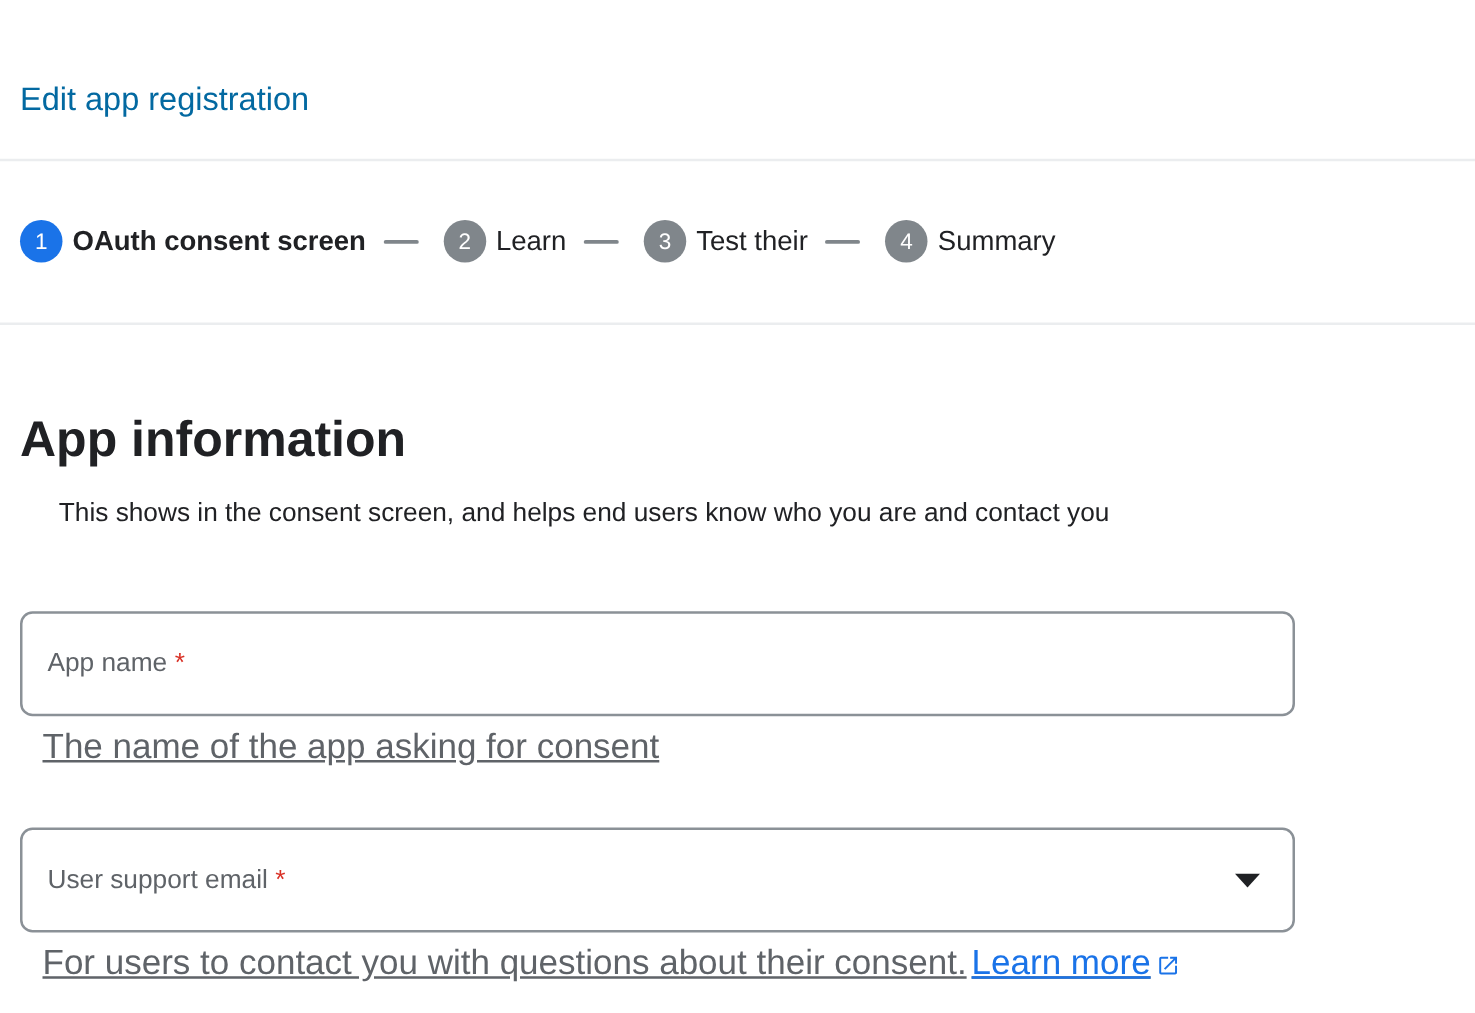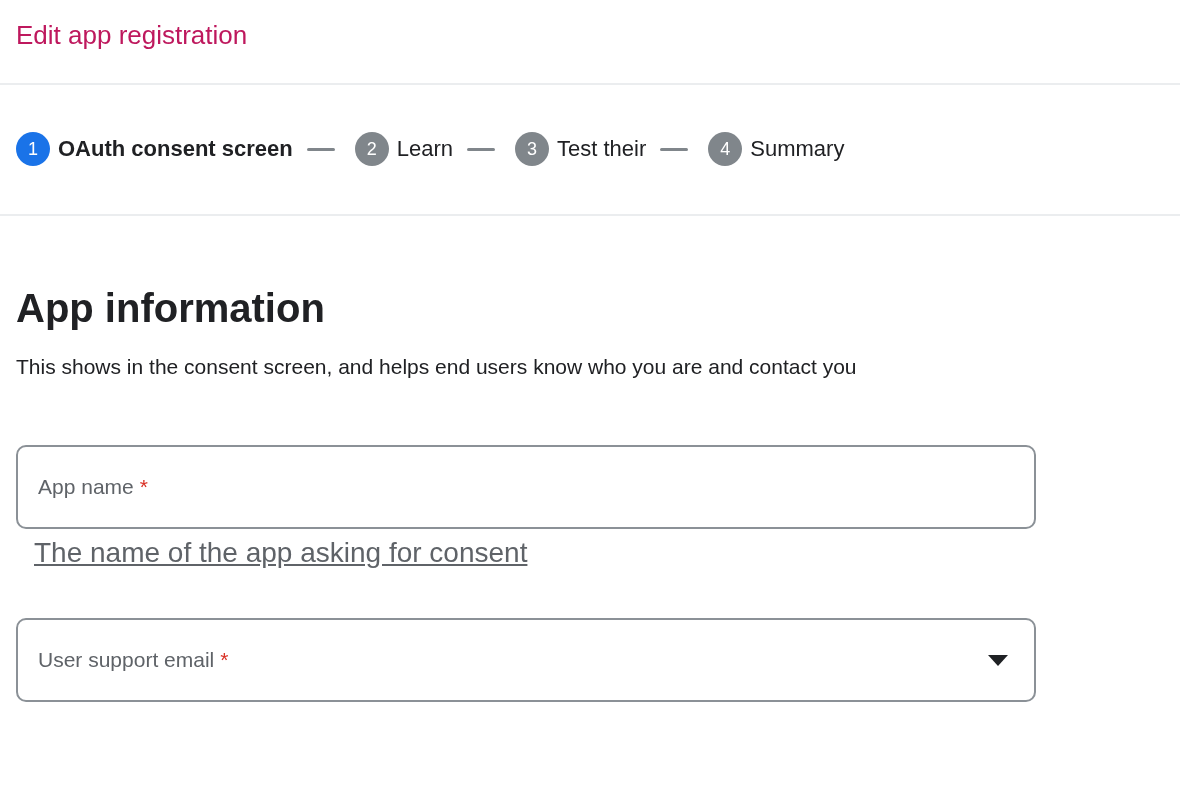--- a/index.html
+++ b/index.html
@@ -10,21 +10,22 @@
     color: #202124;
     overflow: hidden;
   }
 
   
   .header { padding: 20px 16px 0 16px; }
   .page-title {
     font-size: 26px;
     line-height: 30px;
     font-weight: 500;
-    color: #be185d;
+    color: #0369a1;
+    margin-top: 44px;
   }
   .divider {
     width: 1180px;
     height: 0;
     border-bottom: 2px solid #ebedef;
   }
   .divider-1 { margin-top: 33px; }
 
   
   .stepper {
@@ -73,20 +74,21 @@
     line-height: 40px;
     font-weight: 700;
     color: #202124;
   }
   .section-desc {
     margin-top: 20px;
     max-width: 860px;
     font-size: 21px;
     line-height: 37px;
     color: #202124;
+    margin-left: 31px;
   }
 
   
   .text-field {
     position: relative;
     margin-top: 60px;
     width: 1020px;
     height: 84px;
     border: 2px solid #8b9197;
     border-radius: 10px;
@@ -178,13 +180,18 @@
     </span>
   </div>
   <div class="helper">The name of the app asking for consent</div>
 
   <div class="text-field select-field helper-2">
     <span class="field-label">
       <span>User support email</span><span class="req">*</span>
     </span>
     <span class="caret"></span>
   </div>
+  <div class="helper">
+    <span>For users to contact you with questions about their consent.</span><a class="learn-more">Learn more</a><svg class="ext-icon" viewBox="0 0 24 24" fill="#1a73e8">
+        <path d="M19 19H5V5h7V3H5c-1.11 0-2 .9-2 2v14c0 1.1.89 2 2 2h14c1.1 0 2-.9 2-2v-7h-2v7zM14 3v2h3.59l-9.83 9.83 1.41 1.41L19 6.41V10h2V3h-7z"></path>
+      </svg>
+  </div>
 </div>
 
 </body></html>

